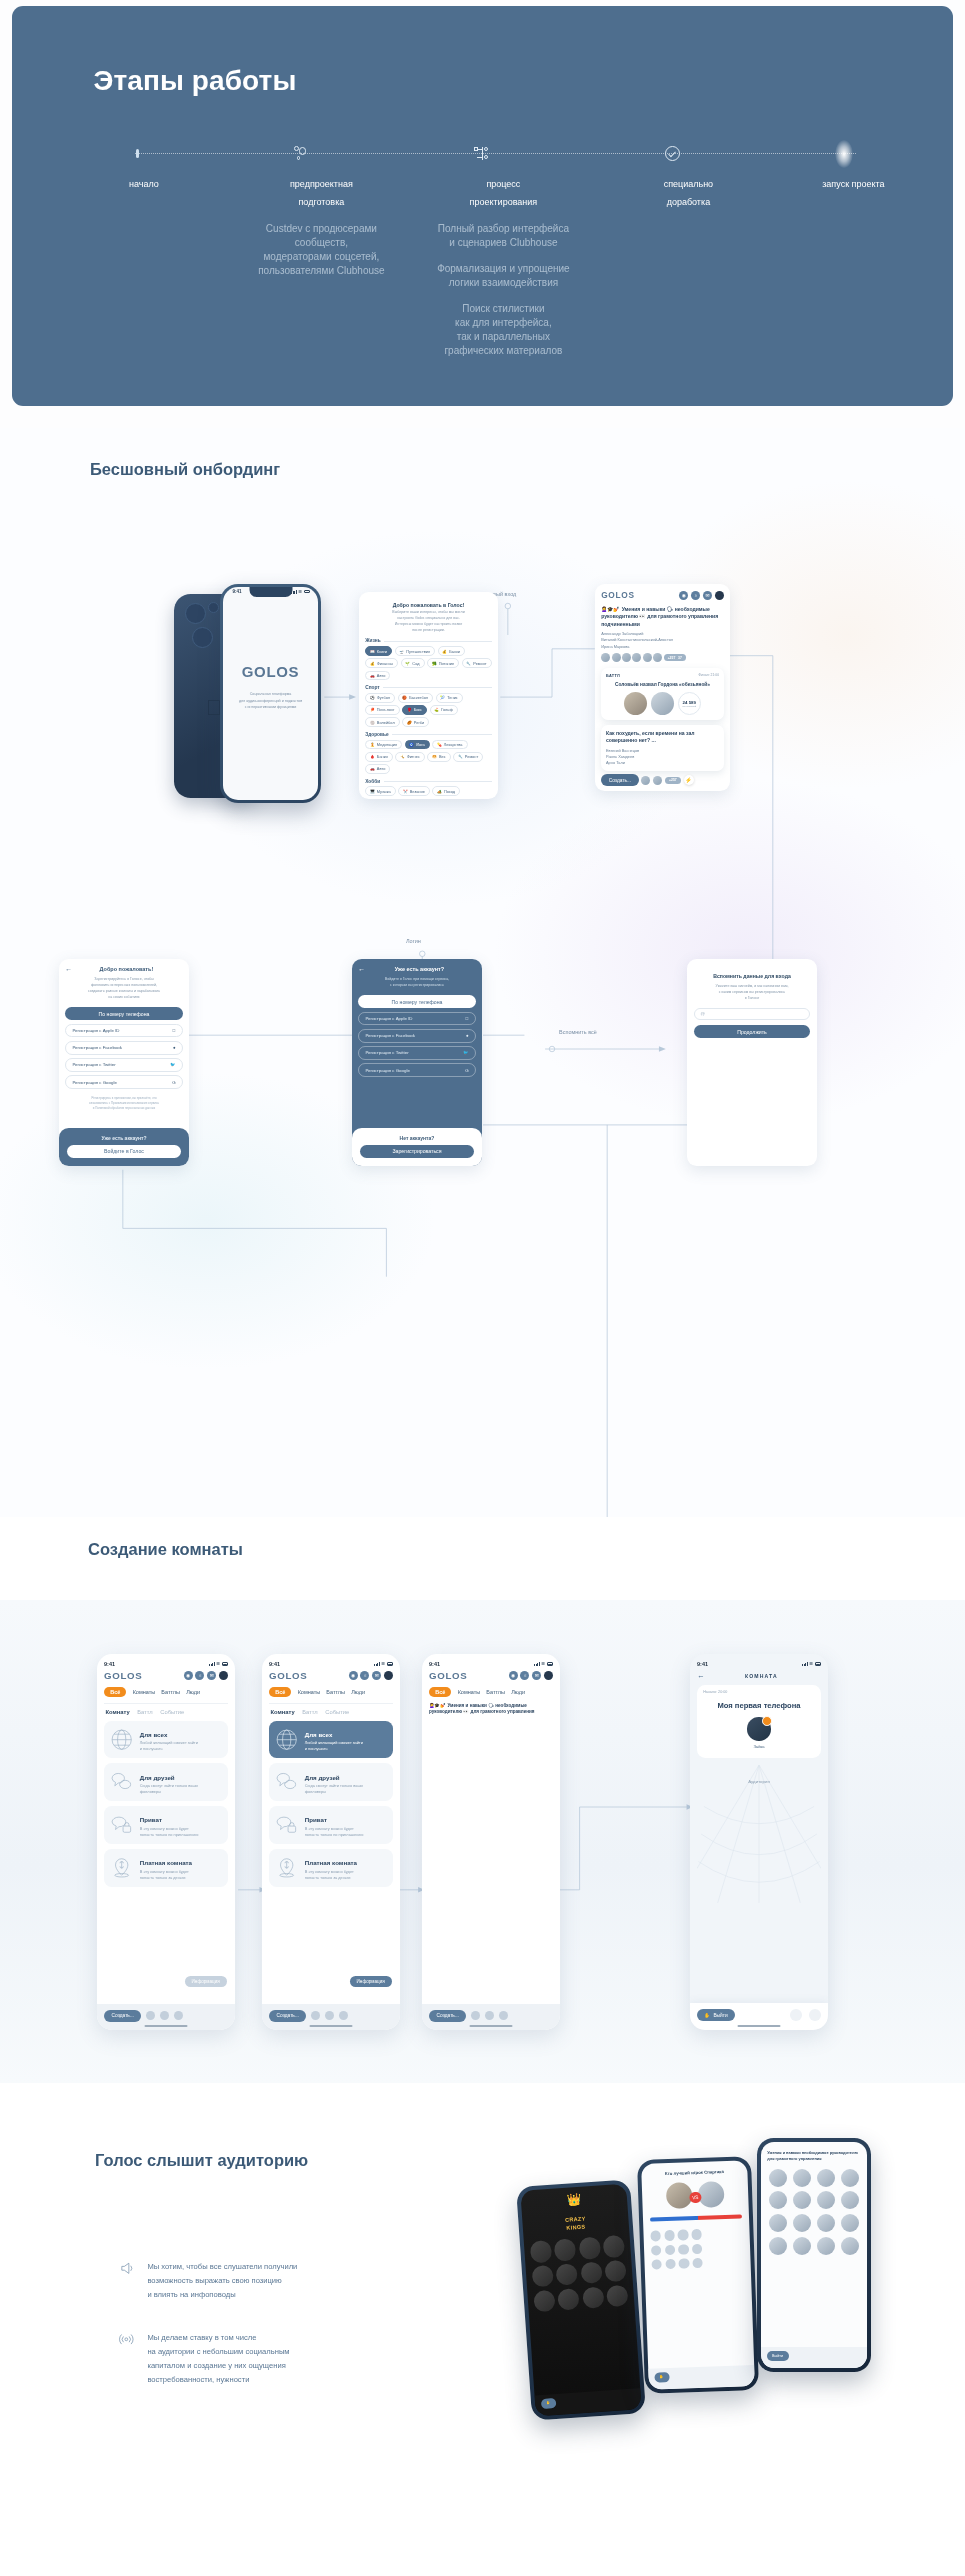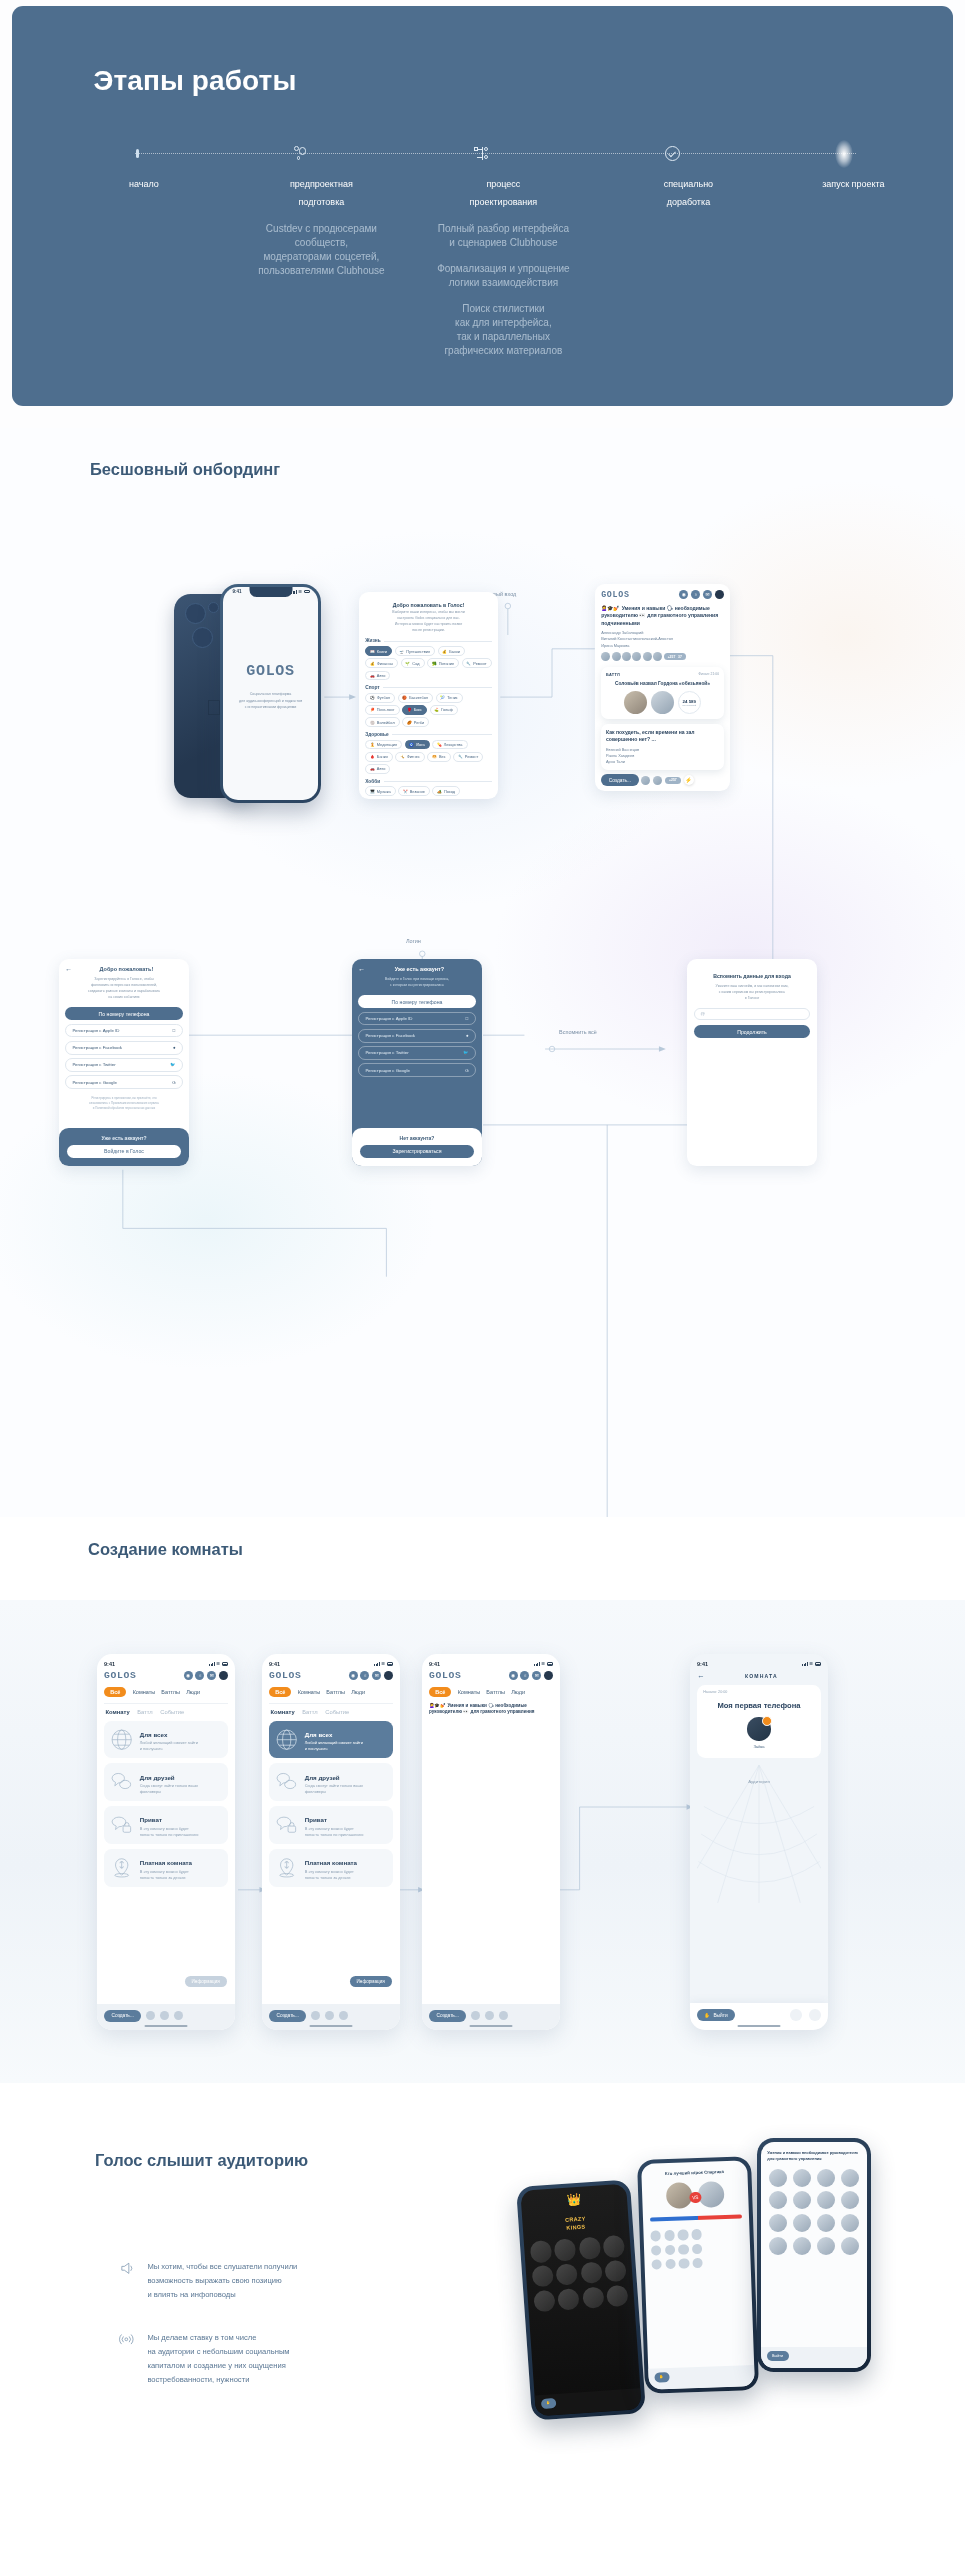--- a/index.html
+++ b/index.html
@@ -75,21 +75,21 @@
   .ph-notch { position:absolute; left:50%; transform:translateX(-50%); top:0; width:43px; height:9.7px;
               background:#2b4460; border-bottom-left-radius:7px; border-bottom-right-radius:7px; }
   .ph-time { position:absolute; left:9px; top:2.1px; font-size:4.5px; font-weight:bold; color:#2d4258; }
   .ph-stat { position:absolute; right:7.6px; top:2.8px; display:flex; gap:1.4px; align-items:center; }
   .bars { display:flex; gap:0.6px; align-items:flex-end; }
   .bars i { display:block; width:1px; background:#2d4258; }
   .wifi { width:4.1px;height:3.4px; color:#2d4258; font-size:4.1px; line-height:3.4px;}
   .batt { width:6.2px;height:3.1px; border:0.6px solid #2d4258; border-radius:1px; position:relative; }
   .batt:after{content:"";position:absolute;left:0.5px;top:0.5px;right:0.5px;bottom:0.5px;background:#2d4258;border-radius:0.4px;}
 
-  .golos-logo { font-weight:bold; color:#5a7794; letter-spacing:0.7px; position:relative; display:inline-block;font-family:Liberation Mono, monospace; }
+  .golos-logo { font-weight:bold; color:#5a7794; letter-spacing:0.7px; position:relative; display:inline-block; }
   .splash-sub { font-size:3.7px; line-height:6.2px; color:#7f93a8; text-align:center; }
 
   
   .mini { position:absolute; background:#ffffff; border-radius:9.7px; box-shadow:0 4.1px 15px rgba(80,105,135,.14); overflow:hidden; }
   .mini-dark { background:#4e6e8e; }
 
   
   #interests { left:359px; top:164px; width:139px; height:207px; padding:5.5px 6.2px 0; }
   .int-title { font-size:5.2px; font-weight:bold; color:#2f4a63; text-align:center; margin-top:4.1px;}
   .int-sub { font-size:3.6px; color:#8598ab; text-align:center; line-height:5.8px; margin-top:2.8px; }

